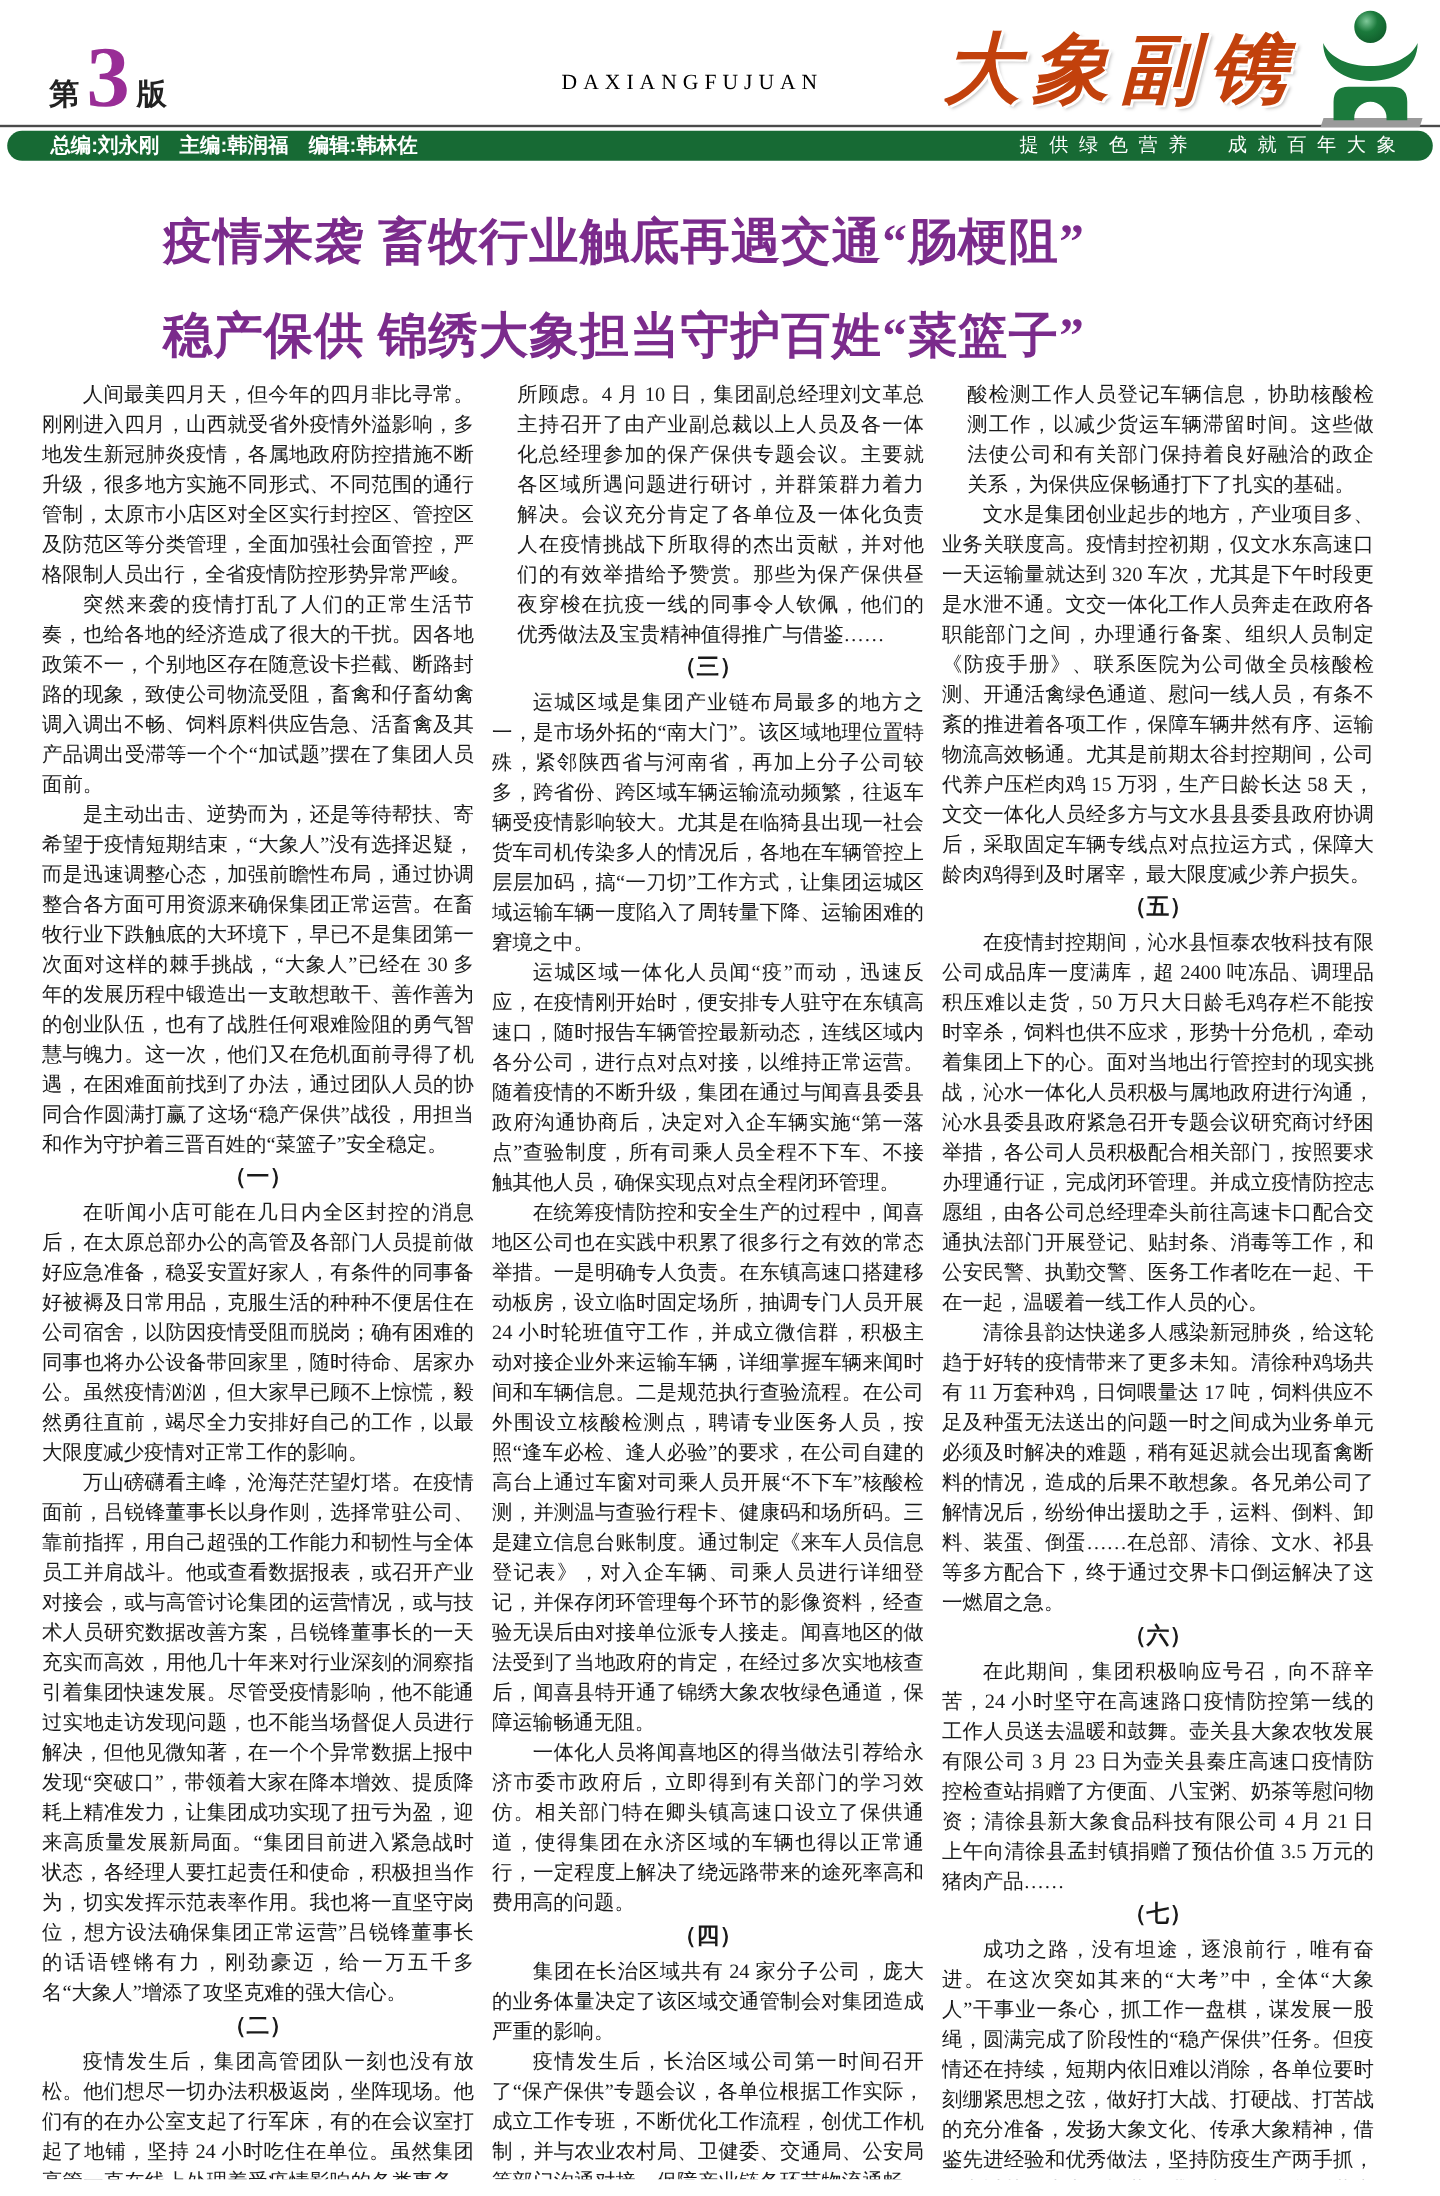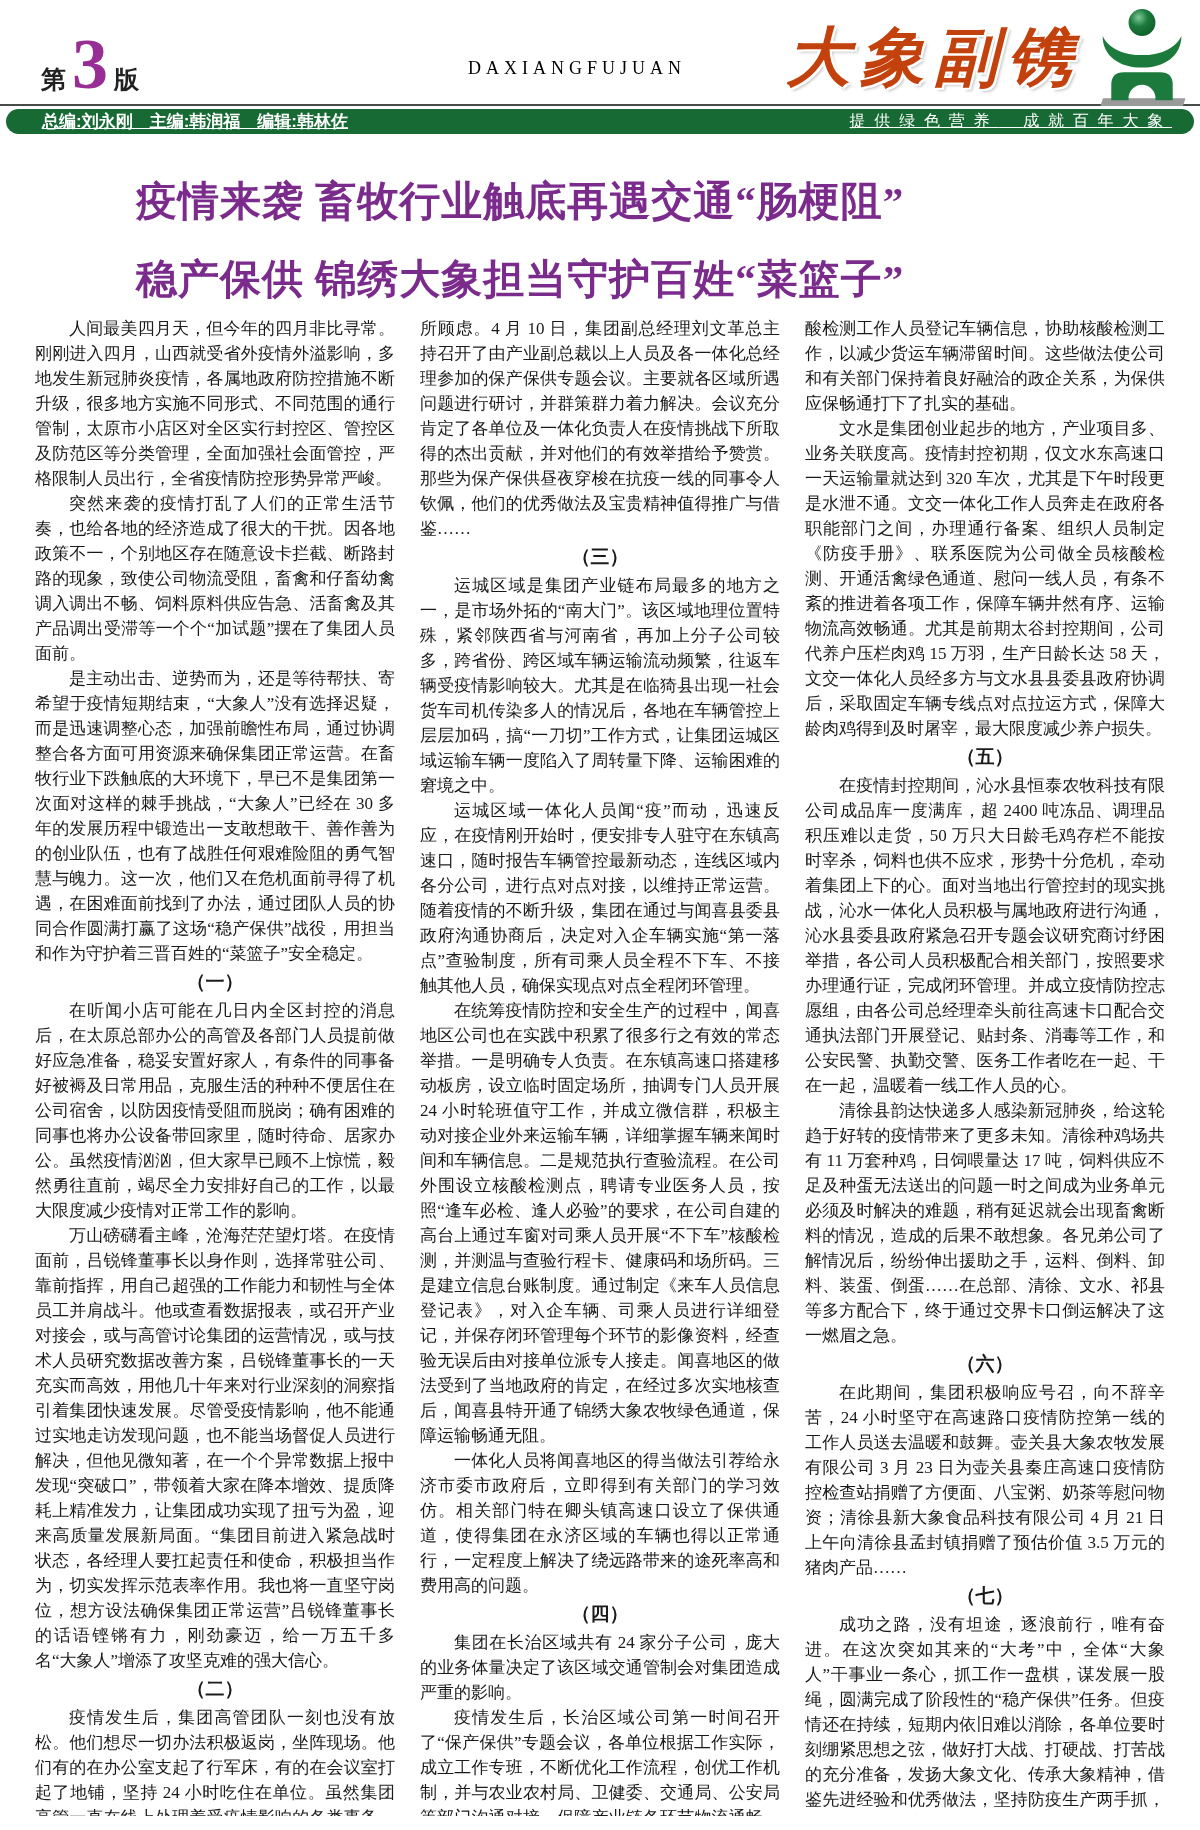--- a/index.html
+++ b/index.html
@@ -14,34 +14,34 @@
   .masthead-latin{position:absolute;left:468px;top:58px;font-size:18px;color:#000000;
                   letter-spacing:5px;font-family:"Liberation Serif","DejaVu Serif",serif;}
   .masthead-cn{position:absolute;right:118px;top:14px;font-size:64px;font-weight:bold;font-style:italic;
                color:#c2410c;letter-spacing:10px;white-space:nowrap;
                text-shadow:2px 2px 0 #fff,-2px -2px 0 #fff,2px -2px 0 #fff,-2px 2px 0 #fff,3px 3px 3px rgba(0,0,0,.25);}
   .head-rule{position:absolute;left:0;top:104px;width:1200px;height:2px;background:#4a4a4a;}
   #logo{position:absolute;right:10px;top:6px;}
 
   .green-bar{position:absolute;left:6px;top:109px;width:1188px;height:25px;background:#176a34;
              border-radius:13px;display:flex;align-items:center;justify-content:space-between;
-             font-family:"Liberation Sans","DejaVu Sans",sans-serif;color:#ffffff;text-decoration:underline;}
+             font-family:"Liberation Sans","DejaVu Sans",sans-serif;color:#ffffff;}
   .green-bar .bar-left{font-size:17px;font-weight:bold;padding-left:36px;white-space:nowrap;}
   .green-bar .bar-right{font-size:16px;padding-right:22px;letter-spacing:0.55em;white-space:nowrap;}
 
   
   #headline{position:absolute;left:10px;top:148px;width:1020px;text-align:center;color:#7b2b8c;}
   #headline .hl{font-size:41px;font-weight:bold;line-height:50px;letter-spacing:1px;white-space:nowrap;margin-top:28px;}
 
   
-  #article{position:absolute;left:35px;top:316px;width:1130px;height:1500px;display:flex;gap:25px;}
+  #article{position:absolute;left:35px;top:316px;width:1130px;height:1500px;display:flex;gap:15px;}
   .col{width:360px;height:1500px;overflow:hidden;}
   .para{font-size:17px;line-height:25px;text-align:justify;text-indent:2em;margin:0;
         font-family:"Liberation Serif","DejaVu Serif",serif;}
-  .para.cont{text-indent:0;}
+  .para.cont{text-indent:0;margin-left:21px;}
   .sec-head{font-size:19px;font-weight:bold;text-align:center;line-height:30px;margin:1px 0;}
 </style>
 </head>
 <body>
 
 <div id="page">
 
   <div id="header">
     <div class="page-num">
       <span class="pn-cn">第</span>

